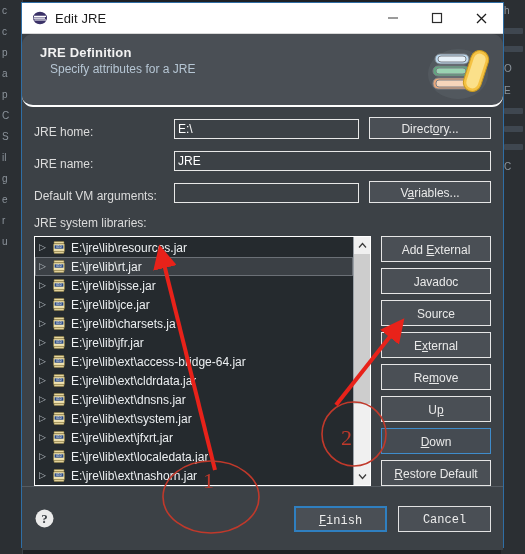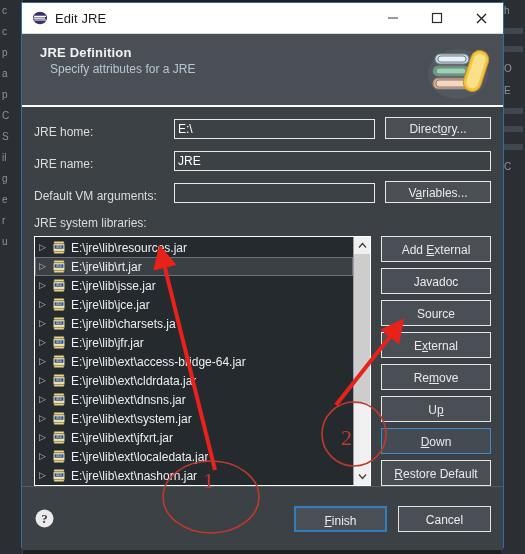--- a/index.html
+++ b/index.html
@@ -102,20 +102,21 @@
 
   
   #banner {
     flex: 0 0 auto;
     height: 73px;
     background: #4a4f55;
     border-bottom: 2px solid #ffffff;
     position: relative;
     padding: 11px 0 0 18px;
     box-sizing: border-box;
+    border-radius: 11px;
   }
   #banner-title {
     font-size: 13px;
     font-weight: bold;
     color: #f2f2f2;
     letter-spacing: .2px;
   }
   #banner-sub {
     margin-top: 2px;
     font-size: 12px;
@@ -169,21 +170,21 @@
     border: 1px solid #e6e6e6;
     color: #e9e9e9;
     font-size: 12px;
     font-family: "Liberation Sans", sans-serif;
     box-sizing: border-box;
     text-align: center;
     line-height: 20px;
     cursor: default;
   }
   .side-btn {
-    width: 106px;
+    width: 122px;
     flex: 0 0 auto;
     margin-left: 10px;
     margin-top: 48px;
   }
 
   #libs-label {
     color: #dcdcdc;
     font-size: 12px;
     margin-top: 13px;
   }
@@ -317,21 +318,21 @@
   .footer-btn {
     width: 93px;
     height: 26px;
     line-height: 24px;
     margin-left: 11px;
     background: #4a4f55;
     border: 1px solid #e2e2e2;
     color: #ededed;
     font-size: 12px;
     text-align: center;
-    font-family: Liberation Sans, sans-serif;
+    font-family: Liberation Mono, monospace;
     box-sizing: border-box;
     cursor: default;
   }
   .footer-btn.primary {
     border: 2px solid #2f7fc0;
   }
   .u { text-decoration: underline; }
 
   
   #annot {

